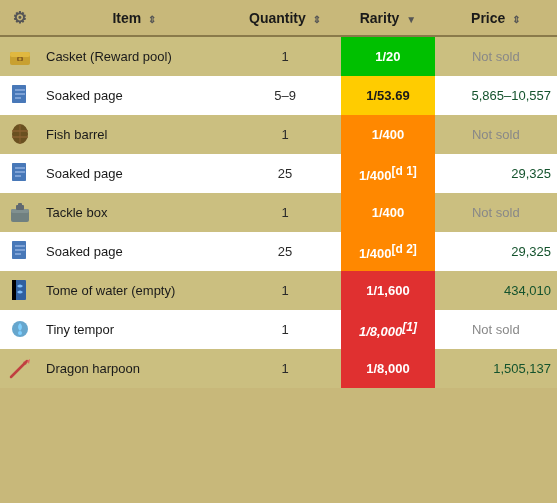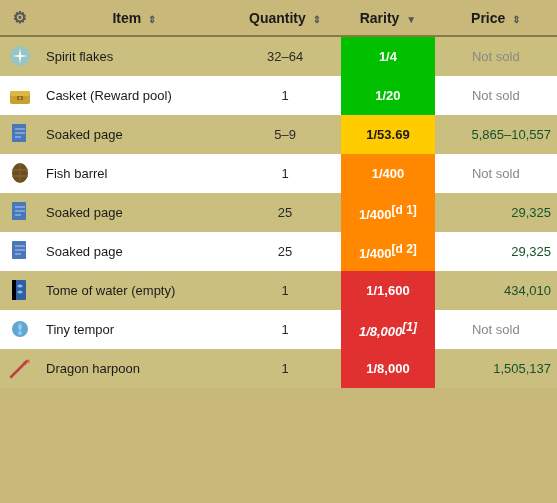--- a/index.html
+++ b/index.html
@@ -96,32 +96,20 @@
         <span>Rarity</span>
         <span class="sort-icon">▼</span>
       </th>
       <th>
         <span>Price</span>
         <span class="sort-icon">⇕</span>
       </th>
     </tr>
   </thead>
   <tbody id="table-body">
-  <tr>
-        <td style="text-align: center;"><span class="item-icon">
-            <svg width="24" height="24" viewBox="0 0 24 24">
-              <circle cx="12" cy="12" r="10" fill="#7ec8e3" opacity="0.7"></circle>
-              <path d="M12 4 L13 11 L20 12 L13 13 L12 20 L11 13 L4 12 L11 11 Z" fill="white"></path>
-            </svg>
-          </span></td>
-        <td class="item-col"><span class="item-name">Spirit flakes</span></td>
-        <td>32–64</td>
-        <td class="rarity-cell rarity-green" style="padding: 4px 6px;">1/4</td>
-        <td class="price-cell">Not sold</td>
-      </tr>
       <tr>
         <td style="text-align: center;"><span class="item-icon">
             <svg width="24" height="24" viewBox="0 0 24 24">
               <rect x="2" y="8" width="20" height="13" rx="2" fill="#c8a030"></rect>
               <rect x="2" y="8" width="20" height="5" rx="2" fill="#e0b840"></rect>
               <rect x="9" y="13" width="6" height="4" rx="1" fill="#8a6020"></rect>
               <circle cx="12" cy="15" r="1.5" fill="#c8a030"></circle>
             </svg>
           </span></td>
         <td class="item-col"><span class="item-name">Casket (Reward pool)</span></td>
@@ -169,20 +157,34 @@
             </svg>
           </span></td>
         <td class="item-col"><span class="item-name">Soaked page</span></td>
         <td>25</td>
         <td class="rarity-cell rarity-orange" style="padding: 4px 6px;">1/400<sup>[d 1]</sup></td>
         <td class="price-normal">29,325</td>
       </tr>
       <tr>
         <td style="text-align: center;"><span class="item-icon">
             <svg width="24" height="24" viewBox="0 0 24 24">
+              <rect x="3" y="9" width="18" height="13" rx="2" fill="#708080"></rect>
+              <rect x="3" y="9" width="18" height="4" rx="2" fill="#809090"></rect>
+              <rect x="8" y="5" width="8" height="5" rx="1" fill="#606870"></rect>
+              <rect x="10" y="3" width="4" height="3" rx="1" fill="#606870"></rect>
+            </svg>
+          </span></td>
+        <td class="item-col"><span class="item-name">Tackle box</span></td>
+        <td>1</td>
+        <td class="rarity-cell rarity-orange" style="padding: 4px 6px;">1/400</td>
+        <td class="price-cell">Not sold</td>
+      </tr>
+      <tr>
+        <td style="text-align: center;"><span class="item-icon">
+            <svg width="24" height="24" viewBox="0 0 24 24">
               <rect x="4" y="2" width="14" height="18" rx="1" fill="#5080c0"></rect>
               <rect x="4" y="2" width="14" height="18" rx="1" fill="#4070b0" opacity="0.5"></rect>
               <line x1="7" y1="7" x2="17" y2="7" stroke="#90b0e0" stroke-width="1.5"></line>
               <line x1="7" y1="11" x2="17" y2="11" stroke="#90b0e0" stroke-width="1.5"></line>
               <line x1="7" y1="15" x2="13" y2="15" stroke="#90b0e0" stroke-width="1.5"></line>
             </svg>
           </span></td>
         <td class="item-col"><span class="item-name">Soaked page</span></td>
         <td>25</td>
         <td class="rarity-cell rarity-orange" style="padding: 4px 6px;">1/400<sup>[d 2]</sup></td>

